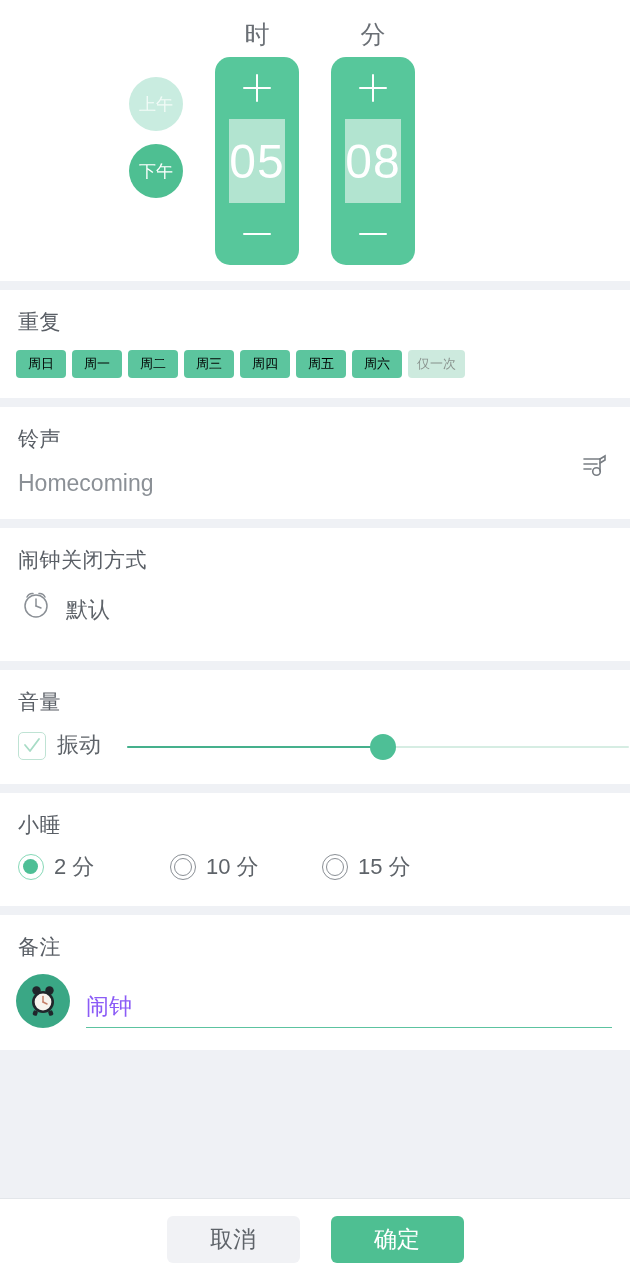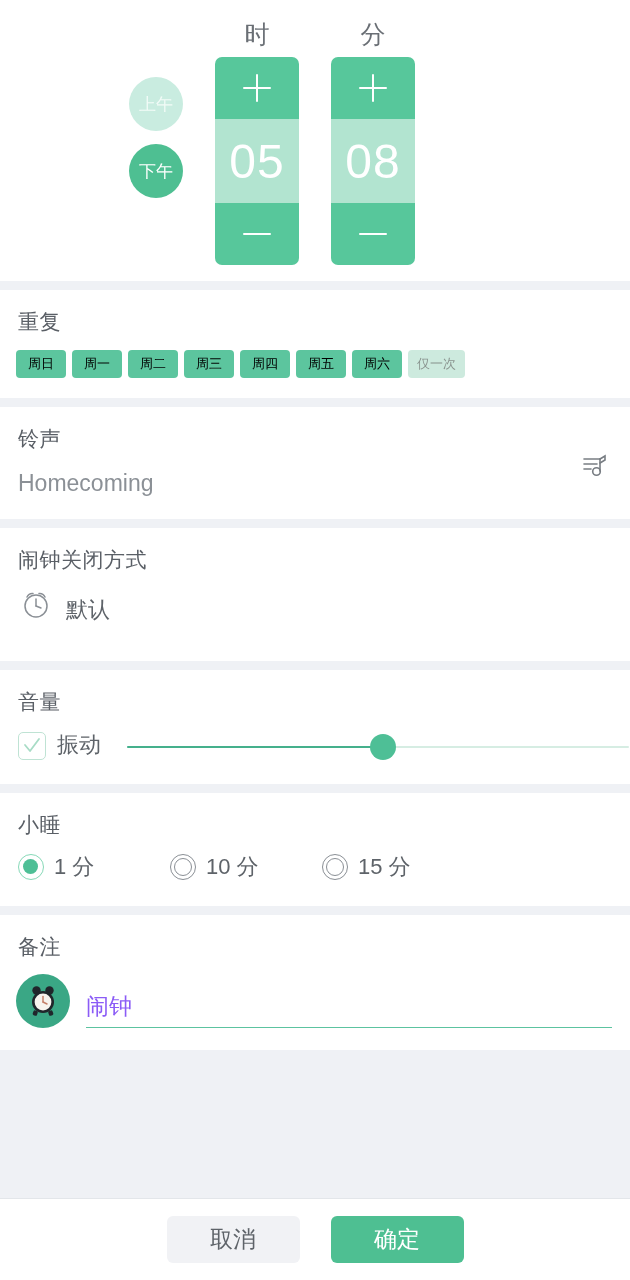--- a/index.html
+++ b/index.html
@@ -62,24 +62,24 @@
     cursor: pointer;
     user-select: none;
   }
   .ampm.off { background: #c9ece0; color: #f2fbf7; }
   .ampm.on  { background: #4ebf92; color: #ffffff; }
 
   .spinner {
     position: absolute;
     top: 57px;
     width: 84px; height: 208px;
-    border-radius: 7px;
+    border-radius: 15px;
     overflow: hidden;
     background: #57c79b;
-    display: flex; flex-direction: column;
+    display: flex; flex-direction: column; align-items: center;
   }
   .spinner.hour { left: 215px; }
   .spinner.minute { left: 331px; }
   .spin-btn {
     flex: 0 0 62px;
     display: flex; align-items: center; justify-content: center;
     color: #ffffff;
     position: relative;
     cursor: pointer;
   }
@@ -388,21 +388,21 @@
     </div>
   </div>
 
   <div class="gap" style="height:9px"></div>
 
   <div class="panel snooze-panel">
     <div class="section-title">小睡</div>
     <div class="radios">
       <div class="radio-item">
         <span class="radio on"></span>
-        <span class="radio-label">1 分</span>
+        <span class="radio-label">2 分</span>
       </div>
       <div class="radio-item">
         <span class="radio off"></span>
         <span class="radio-label">10 分</span>
       </div>
       <div class="radio-item">
         <span class="radio off"></span>
         <span class="radio-label">15 分</span>
       </div>
     </div>

